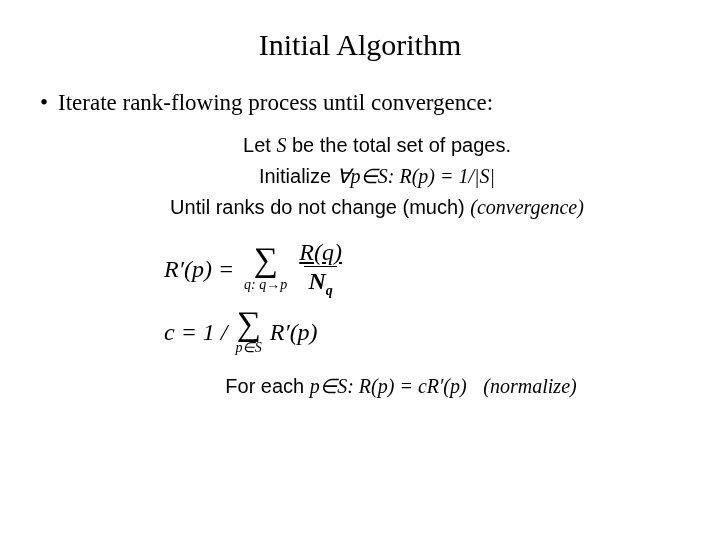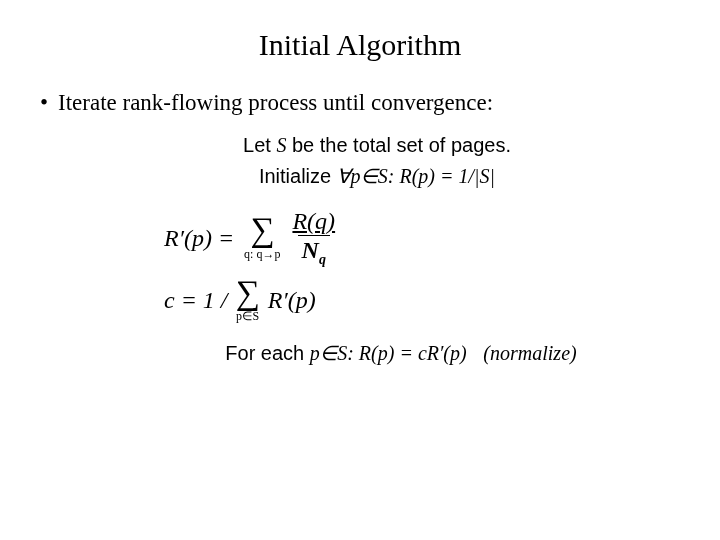--- a/index.html
+++ b/index.html
@@ -65,21 +65,22 @@
     flex-direction: column;
     align-items: center;
     line-height: 1;
     margin: 0 4px;
   }
   .sigma-stack .sig {
     font-size: 34px;
     line-height: 0.9;
   }
   .sigma-stack .sub {
-    font-size: 12px;
+    font-size: 14px;
+    font-style: italic;
     margin-top: 2px;
   }
   .frac {
     display: inline-flex;
     flex-direction: column;
     align-items: center;
     line-height: 1.1;
     margin: 0 4px;
     vertical-align: middle;
   }
@@ -116,20 +117,23 @@
   <div class="body">
 
     <div class="line">
       <span>Let </span><span class="serif-i">S</span><span> be the total set of pages.</span>
     </div>
 
     <div class="line">
       <span>Initialize </span><span class="serif-i">∀p∈S: R(p) = 1/|S|</span>
     </div>
 
+    <div class="line">
+      <span>Until ranks do not change (much)  </span><span class="note">(convergence)</span>
+    </div>
 
 
     <div class="formula-block">
       <div class="row">
         <span class="serif-i" style="margin-right:6px;">R′(p) =</span>
         <span class="sigma-stack">
           <span class="sig">∑</span>
           <span class="sub">q: q→p</span>
         </span>
         <span class="frac">

